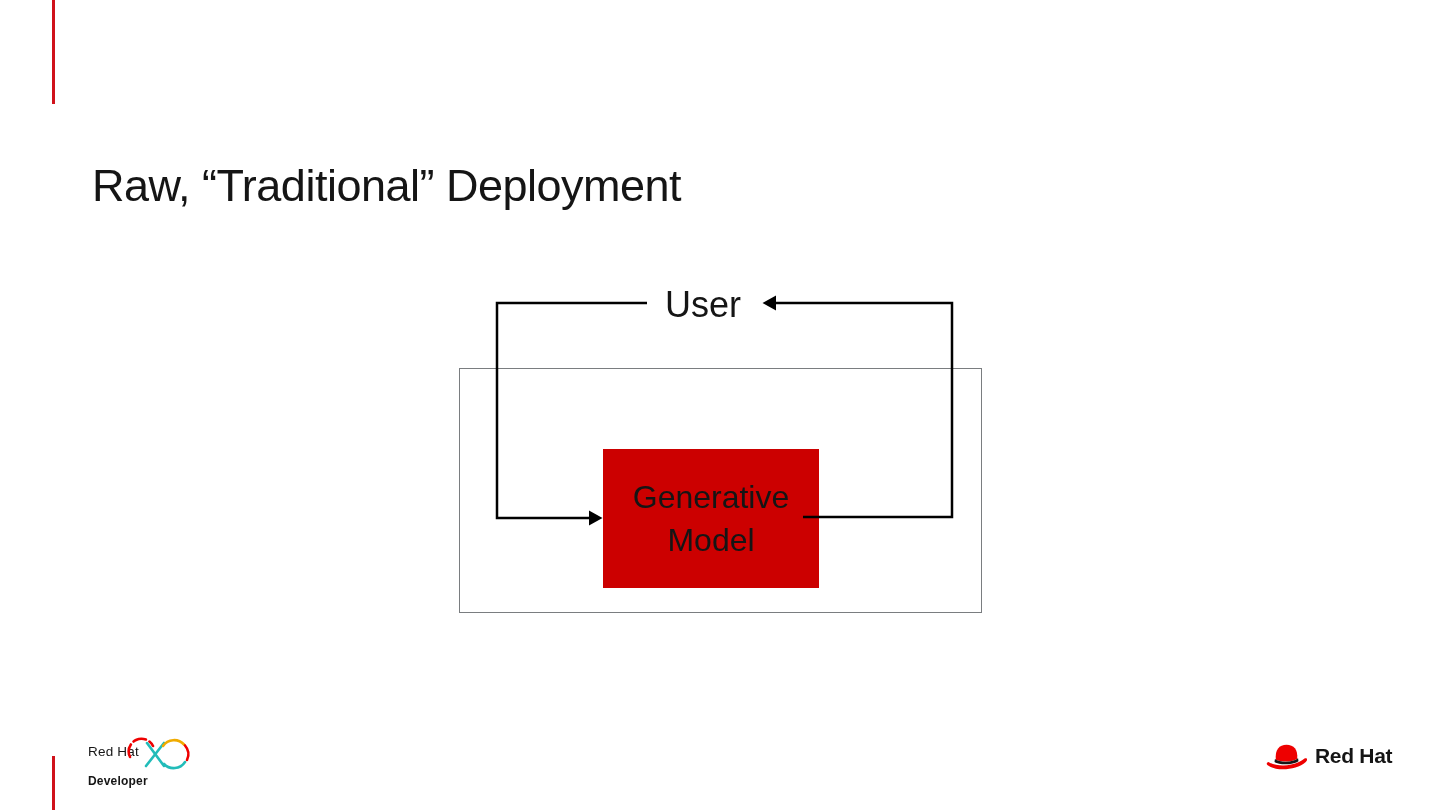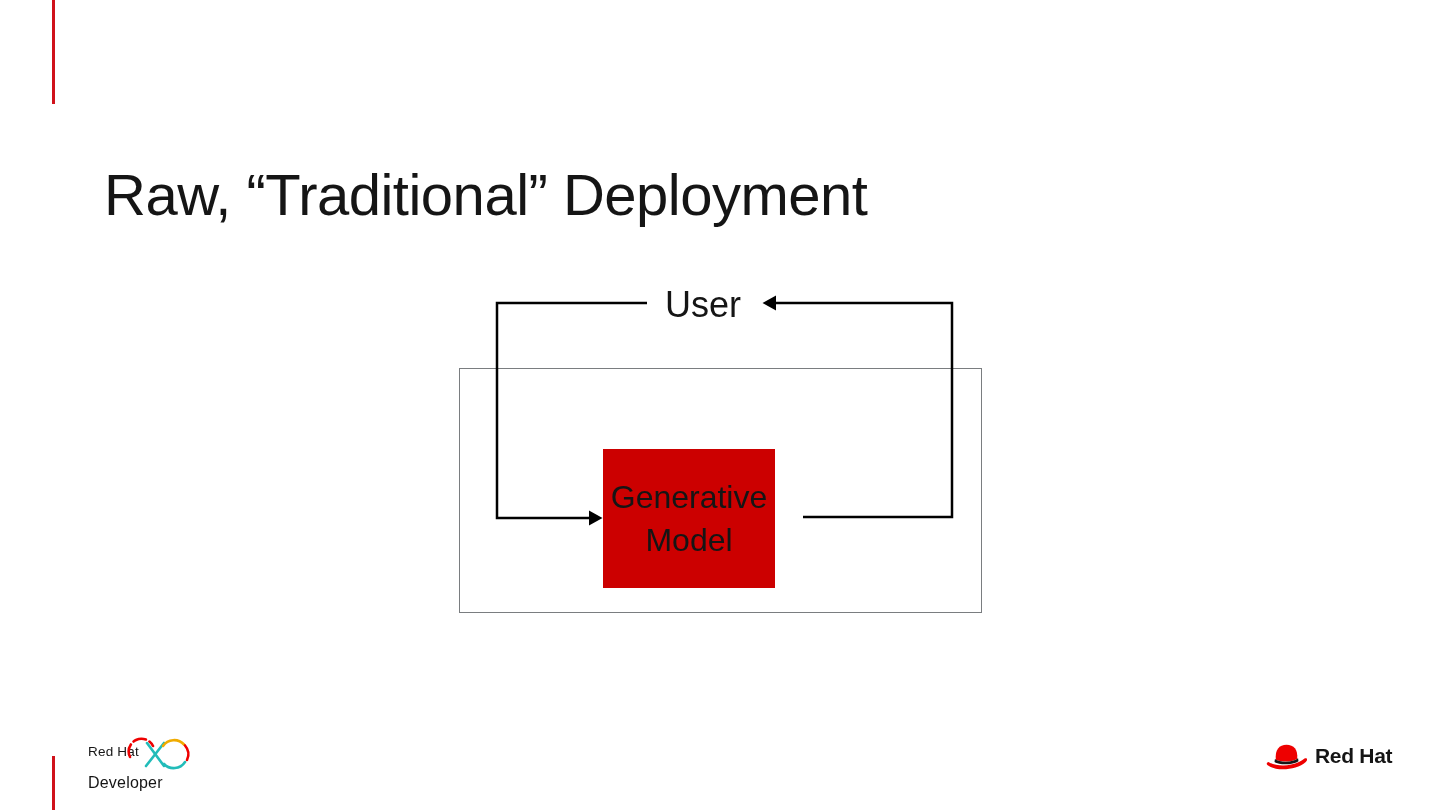--- a/index.html
+++ b/index.html
@@ -11,50 +11,50 @@
     font-family:"Liberation Sans","DejaVu Sans",sans-serif;
     color:#151515;
   }
   
   .red-line{position:absolute;left:52px;width:2.5px;background:#d0121b;}
   .red-line.top{top:0;height:104px;}
   .red-line.bottom{top:756px;height:54px;}
 
   
   .slide-title{
-    position:absolute;left:104px;top:130px;
-    font-size:58px;line-height:52px;font-weight:400;
+    position:absolute;left:92px;top:130px;
+    font-size:45px;line-height:52px;font-weight:400;
     letter-spacing:-0.5px;color:#151515;white-space:nowrap;
   }
 
   
   .user-label{
     position:absolute;left:647px;top:284px;width:112px;
     text-align:center;font-size:36px;color:#151515;
   }
   .app-box{
     position:absolute;left:459px;top:368px;width:523px;height:245px;
     border:1.5px solid #7a7d80;background:transparent;box-sizing:border-box;
   }
   .app-label{
     position:absolute;left:443px;top:379px;width:520px;
     text-align:center;font-size:40px;color:#6a6e73;white-space:nowrap;
   }
   .model-box{
-    position:absolute;left:603px;top:449px;width:172px;height:139px;
+    position:absolute;left:603px;top:449px;width:216px;height:139px;
     background:#cc0000;
     display:flex;flex-direction:column;align-items:center;justify-content:center;
     font-size:32px;line-height:43px;color:#151515;text-align:center;
   }
   .connectors{position:absolute;left:0;top:0;width:1440px;height:810px;pointer-events:none;}
 
   
   .dev-logo{position:absolute;left:88px;top:745px;line-height:1;}
   .dev-logo .l1{font-size:13.5px;font-weight:400;color:#151515;letter-spacing:0.2px;}
-  .dev-logo .l2{font-size:16px;font-weight:400;color:#151515;margin-top:16px;letter-spacing:0.2px;}
+  .dev-logo .l2{font-size:12px;font-weight:700;color:#151515;margin-top:16px;letter-spacing:0.2px;}
   .dev-mark{position:absolute;left:126px;top:737px;}
 
   
   .rh-logo{position:absolute;left:1265px;top:741px;display:flex;align-items:center;gap:7px;}
   .rh-wordmark{font-size:21px;font-weight:700;color:#151515;letter-spacing:-0.3px;white-space:nowrap;}
 </style>
 </head>
 <body>
 
 <div class="stage">

